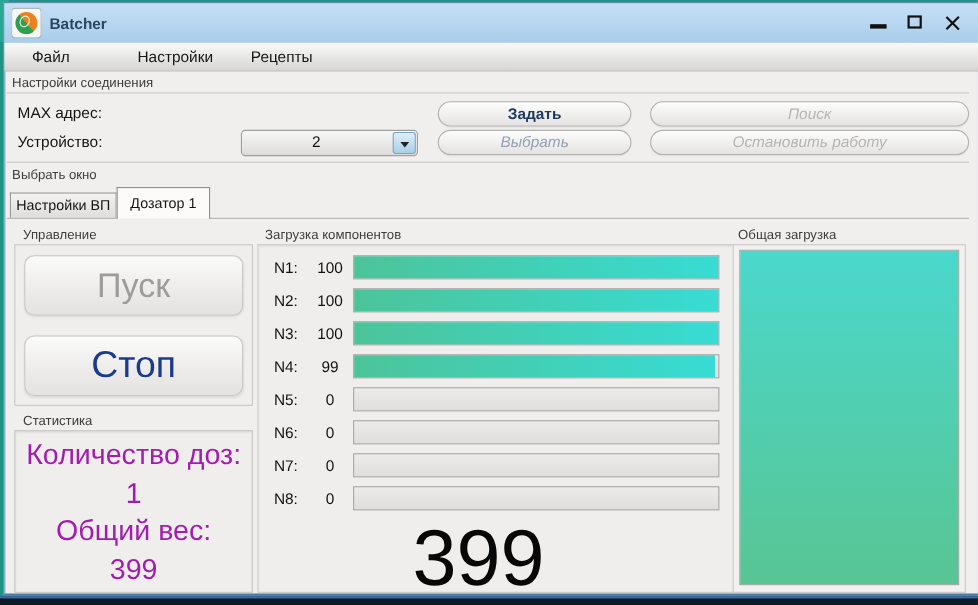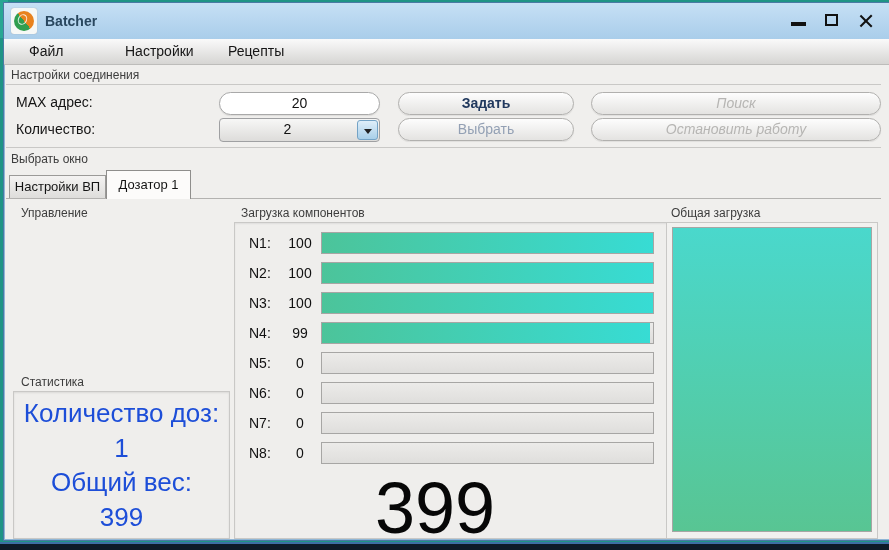--- a/index.html
+++ b/index.html
@@ -72,21 +72,21 @@
   .big-btn { position:absolute; left:8px; width:199px; border:1px solid #c8c7c5; border-radius:9px;
              background:linear-gradient(#fbfbfa,#ecebe9 60%,#e4e3e1); text-align:center;
              box-shadow:0 1px 2px rgba(0,0,0,.08); }
   .btn-start { top:9px; height:55px; font-size:31px; color:#9d9c9a; line-height:53px; }
   .btn-stop  { top:82px; height:55px; font-size:34px; color:#1a3a8c; line-height:52px; }
 
   .lbl-stats { left:17px; top:372px; }
   .box-stats { left:9px; top:388px; width:217px; height:148px; background:#efeeec;
                box-shadow:inset 0 1px 2px rgba(0,0,0,.09); display:flex; flex-direction:column;
                justify-content:space-evenly; align-items:center; }
-  .stat-line { font-size:26px; color:#1d4ed8; line-height:1; white-space:nowrap; }
+  .stat-line { font-size:26px; color:#a21caf; line-height:1; white-space:nowrap; }
 
   .lbl-comp { left:237px; top:203px; }
   .box-comp { left:230px; top:219px; width:437px; height:317px; background:#efeeec;
               box-shadow:inset 0 1px 2px rgba(0,0,0,.07); }
   .comp-row { position:absolute; left:0; width:100%; height:22px; }
   .comp-label { position:absolute; left:14px; top:3px; font-size:14px; color:#111; }
   .comp-val { position:absolute; left:42px; top:3px; width:46px; text-align:center; font-size:14px; color:#111; }
   .bar-track { position:absolute; left:86px; top:0; width:333px; height:22px;
                background:linear-gradient(#ecebe9,#dfdedc); border:1px solid #a7a6a4; }
   .bar-fill { position:absolute; left:0; top:0; bottom:0; width:0;
@@ -126,38 +126,41 @@
     <div class="menubar">
       <span class="menu-item menu-file">Файл</span>
       <span class="menu-item menu-settings">Настройки</span>
       <span class="menu-item menu-recipes">Рецепты</span>
     </div>
 
     <span class="group-label lbl-conn">Настройки соединения</span>
     <div class="gbox box-conn"></div>
 
     <span class="field-label" style="left:12px; top:91px;">MAX адрес:</span>
-    <div class="pill-input" style="left:215px; top:89px; width:161px;">20</div>
     <div class="pill-btn btn-enabled" style="left:394px; top:89px; width:176px;">Задать</div>
     <div class="pill-btn btn-disabled" style="left:587px; top:89px; width:290px;">Поиск</div>
 
-    <span class="field-label" style="left:12px; top:118px;">Количество:</span>
+    <span class="field-label" style="left:12px; top:118px;">Устройство:</span>
     <div class="combo" style="left:215px; top:115px; width:161px;">
       <span class="val">2</span>
       <span class="drop"></span>
     </div>
-    <div class="pill-btn btn-halfdim" style="left:394px; top:115px; width:176px;">Выбрать</div>
+    <div class="pill-btn btn-halfdim" style="left:394px; top:115px; width:176px;font-style:italic;">Выбрать</div>
     <div class="pill-btn btn-disabled" style="left:587px; top:115px; width:290px;">Остановить работу</div>
 
     <span class="group-label lbl-work">Выбрать окно</span>
     <div class="tab tab-inactive">Настройки ВП</div>
     <div class="tab tab-active">Дозатор 1</div>
     <div class="work-area"></div>
 
     <span class="group-label lbl-ctrl">Управление</span>
+    <div class="gbox box-ctrl">
+      <div class="big-btn btn-start">Пуск</div>
+      <div class="big-btn btn-stop">Стоп</div>
+    </div>
 
     <span class="group-label lbl-stats">Статистика</span>
     <div class="gbox box-stats">
       <span class="stat-line">Количество доз:</span>
       <span class="stat-line">1</span>
       <span class="stat-line">Общий вес:</span>
       <span class="stat-line">399</span>
     </div>
 
     <span class="group-label lbl-comp">Загрузка компонентов</span>

